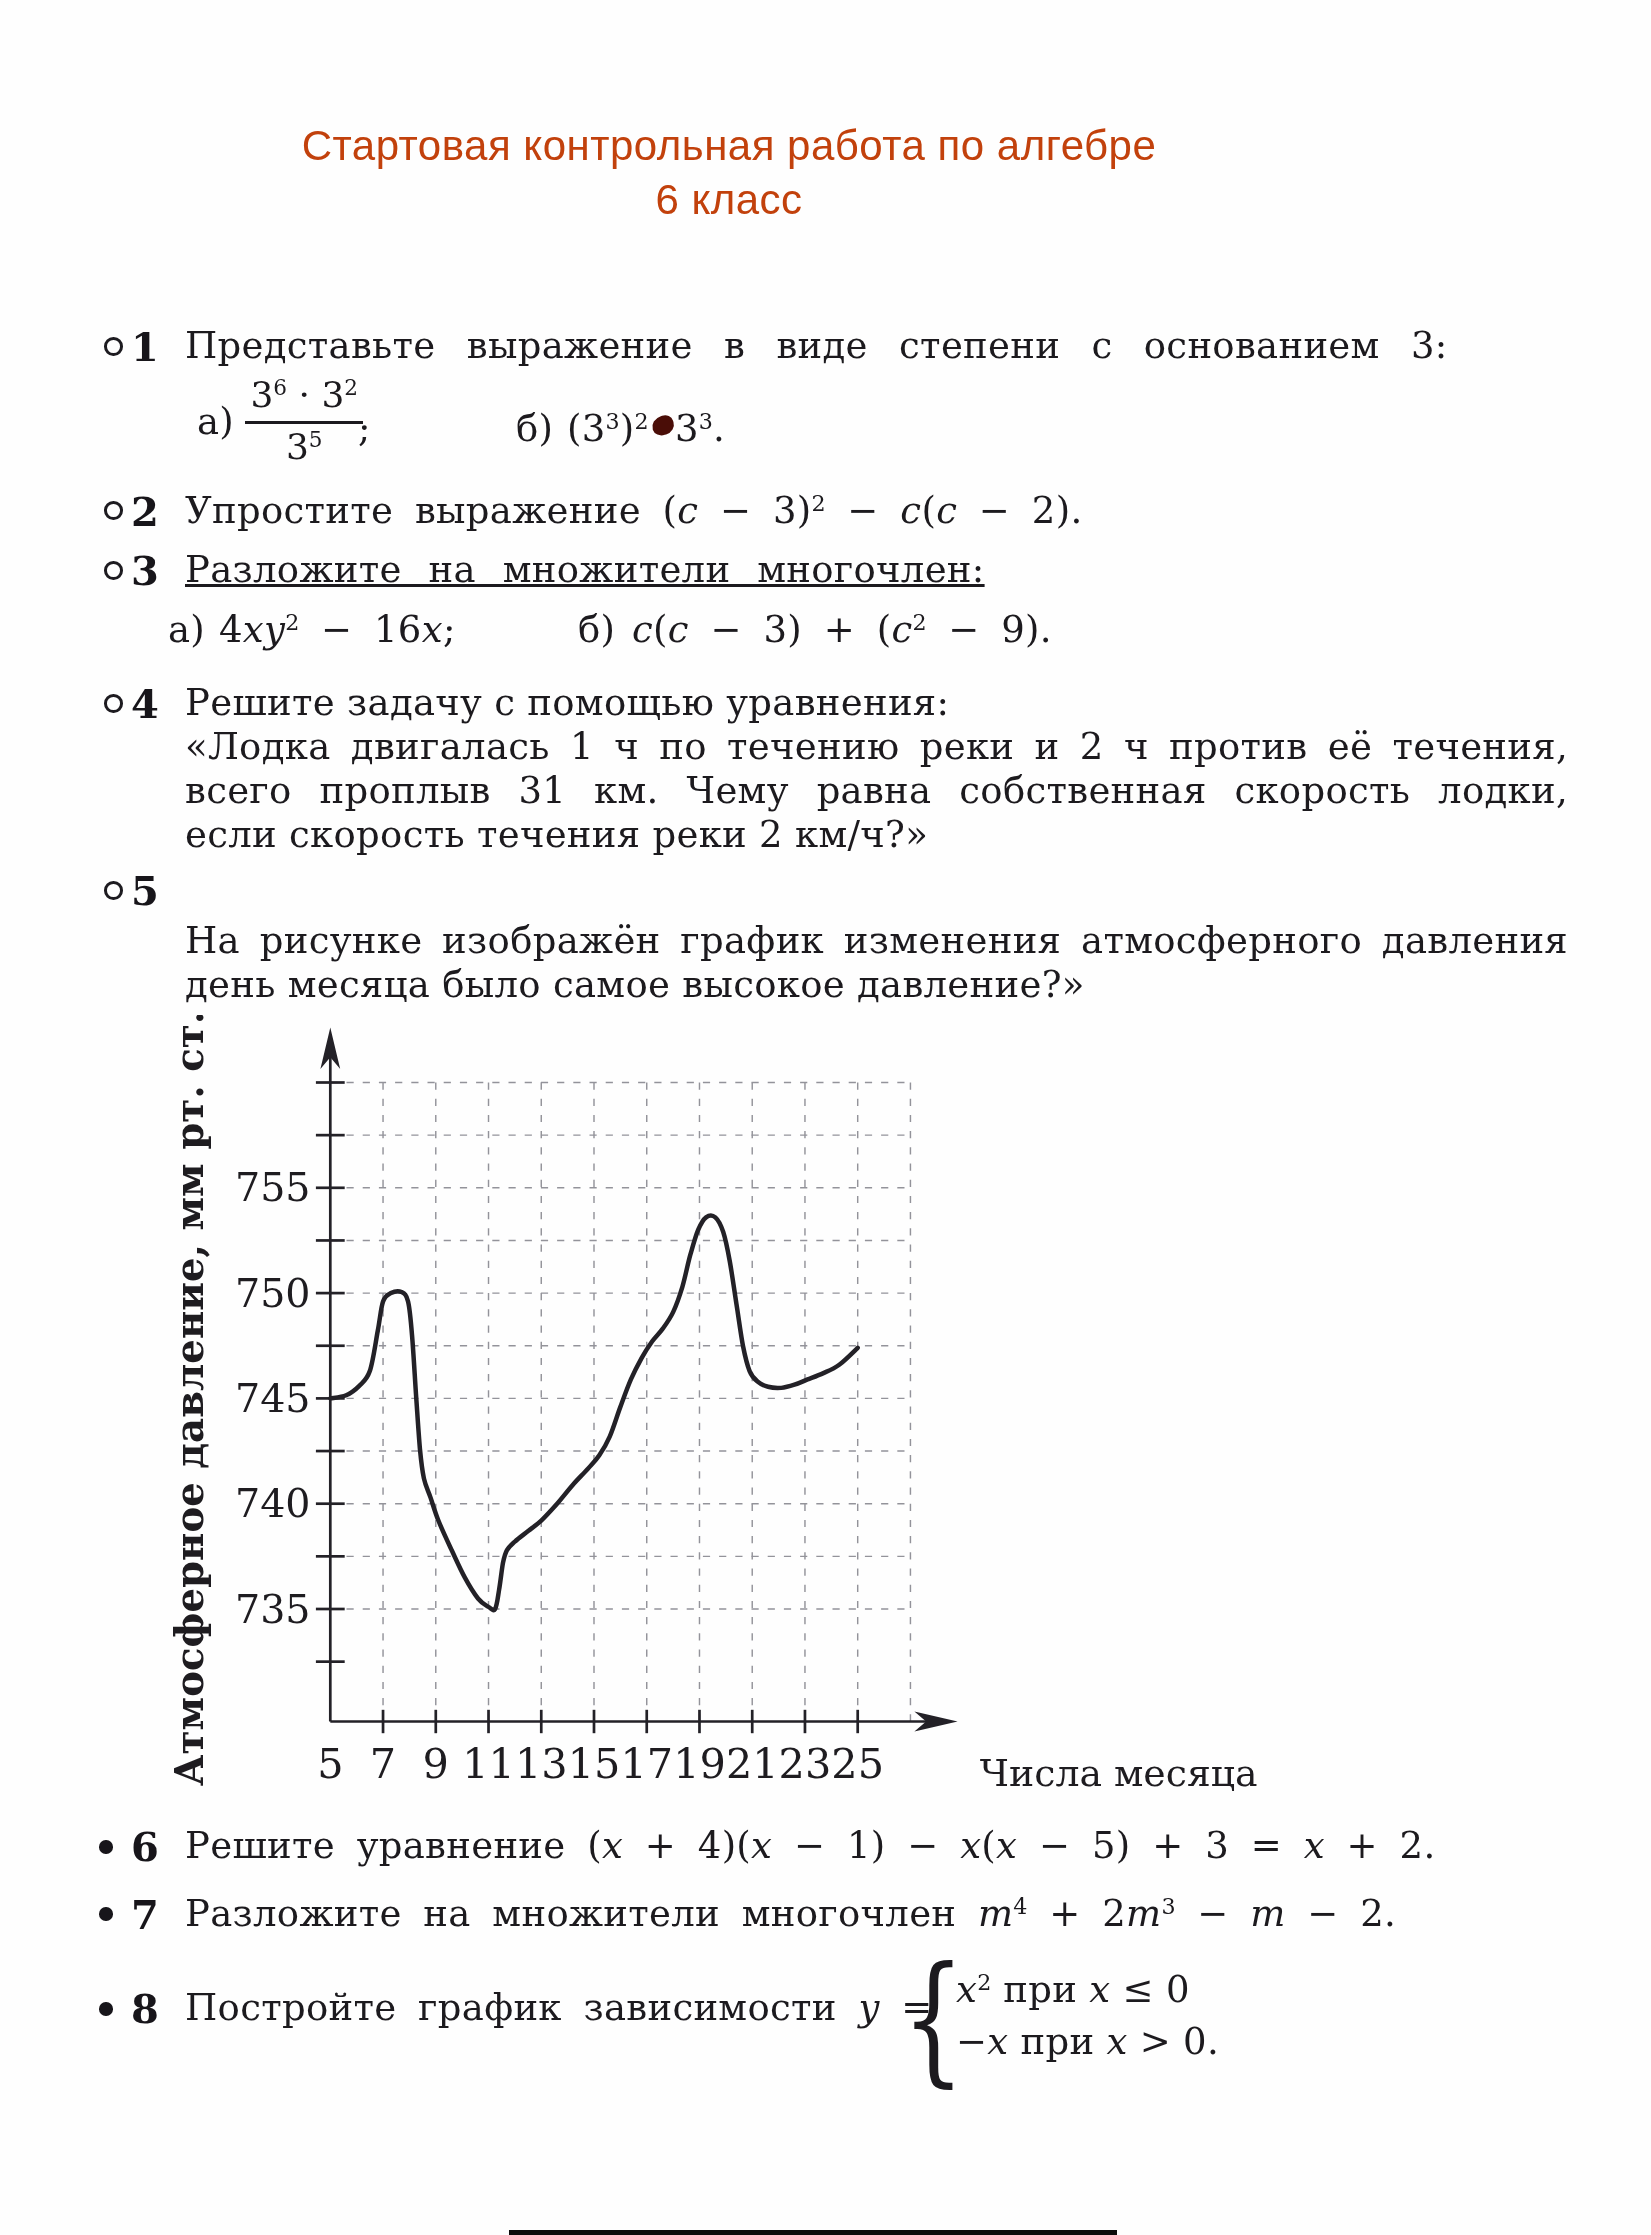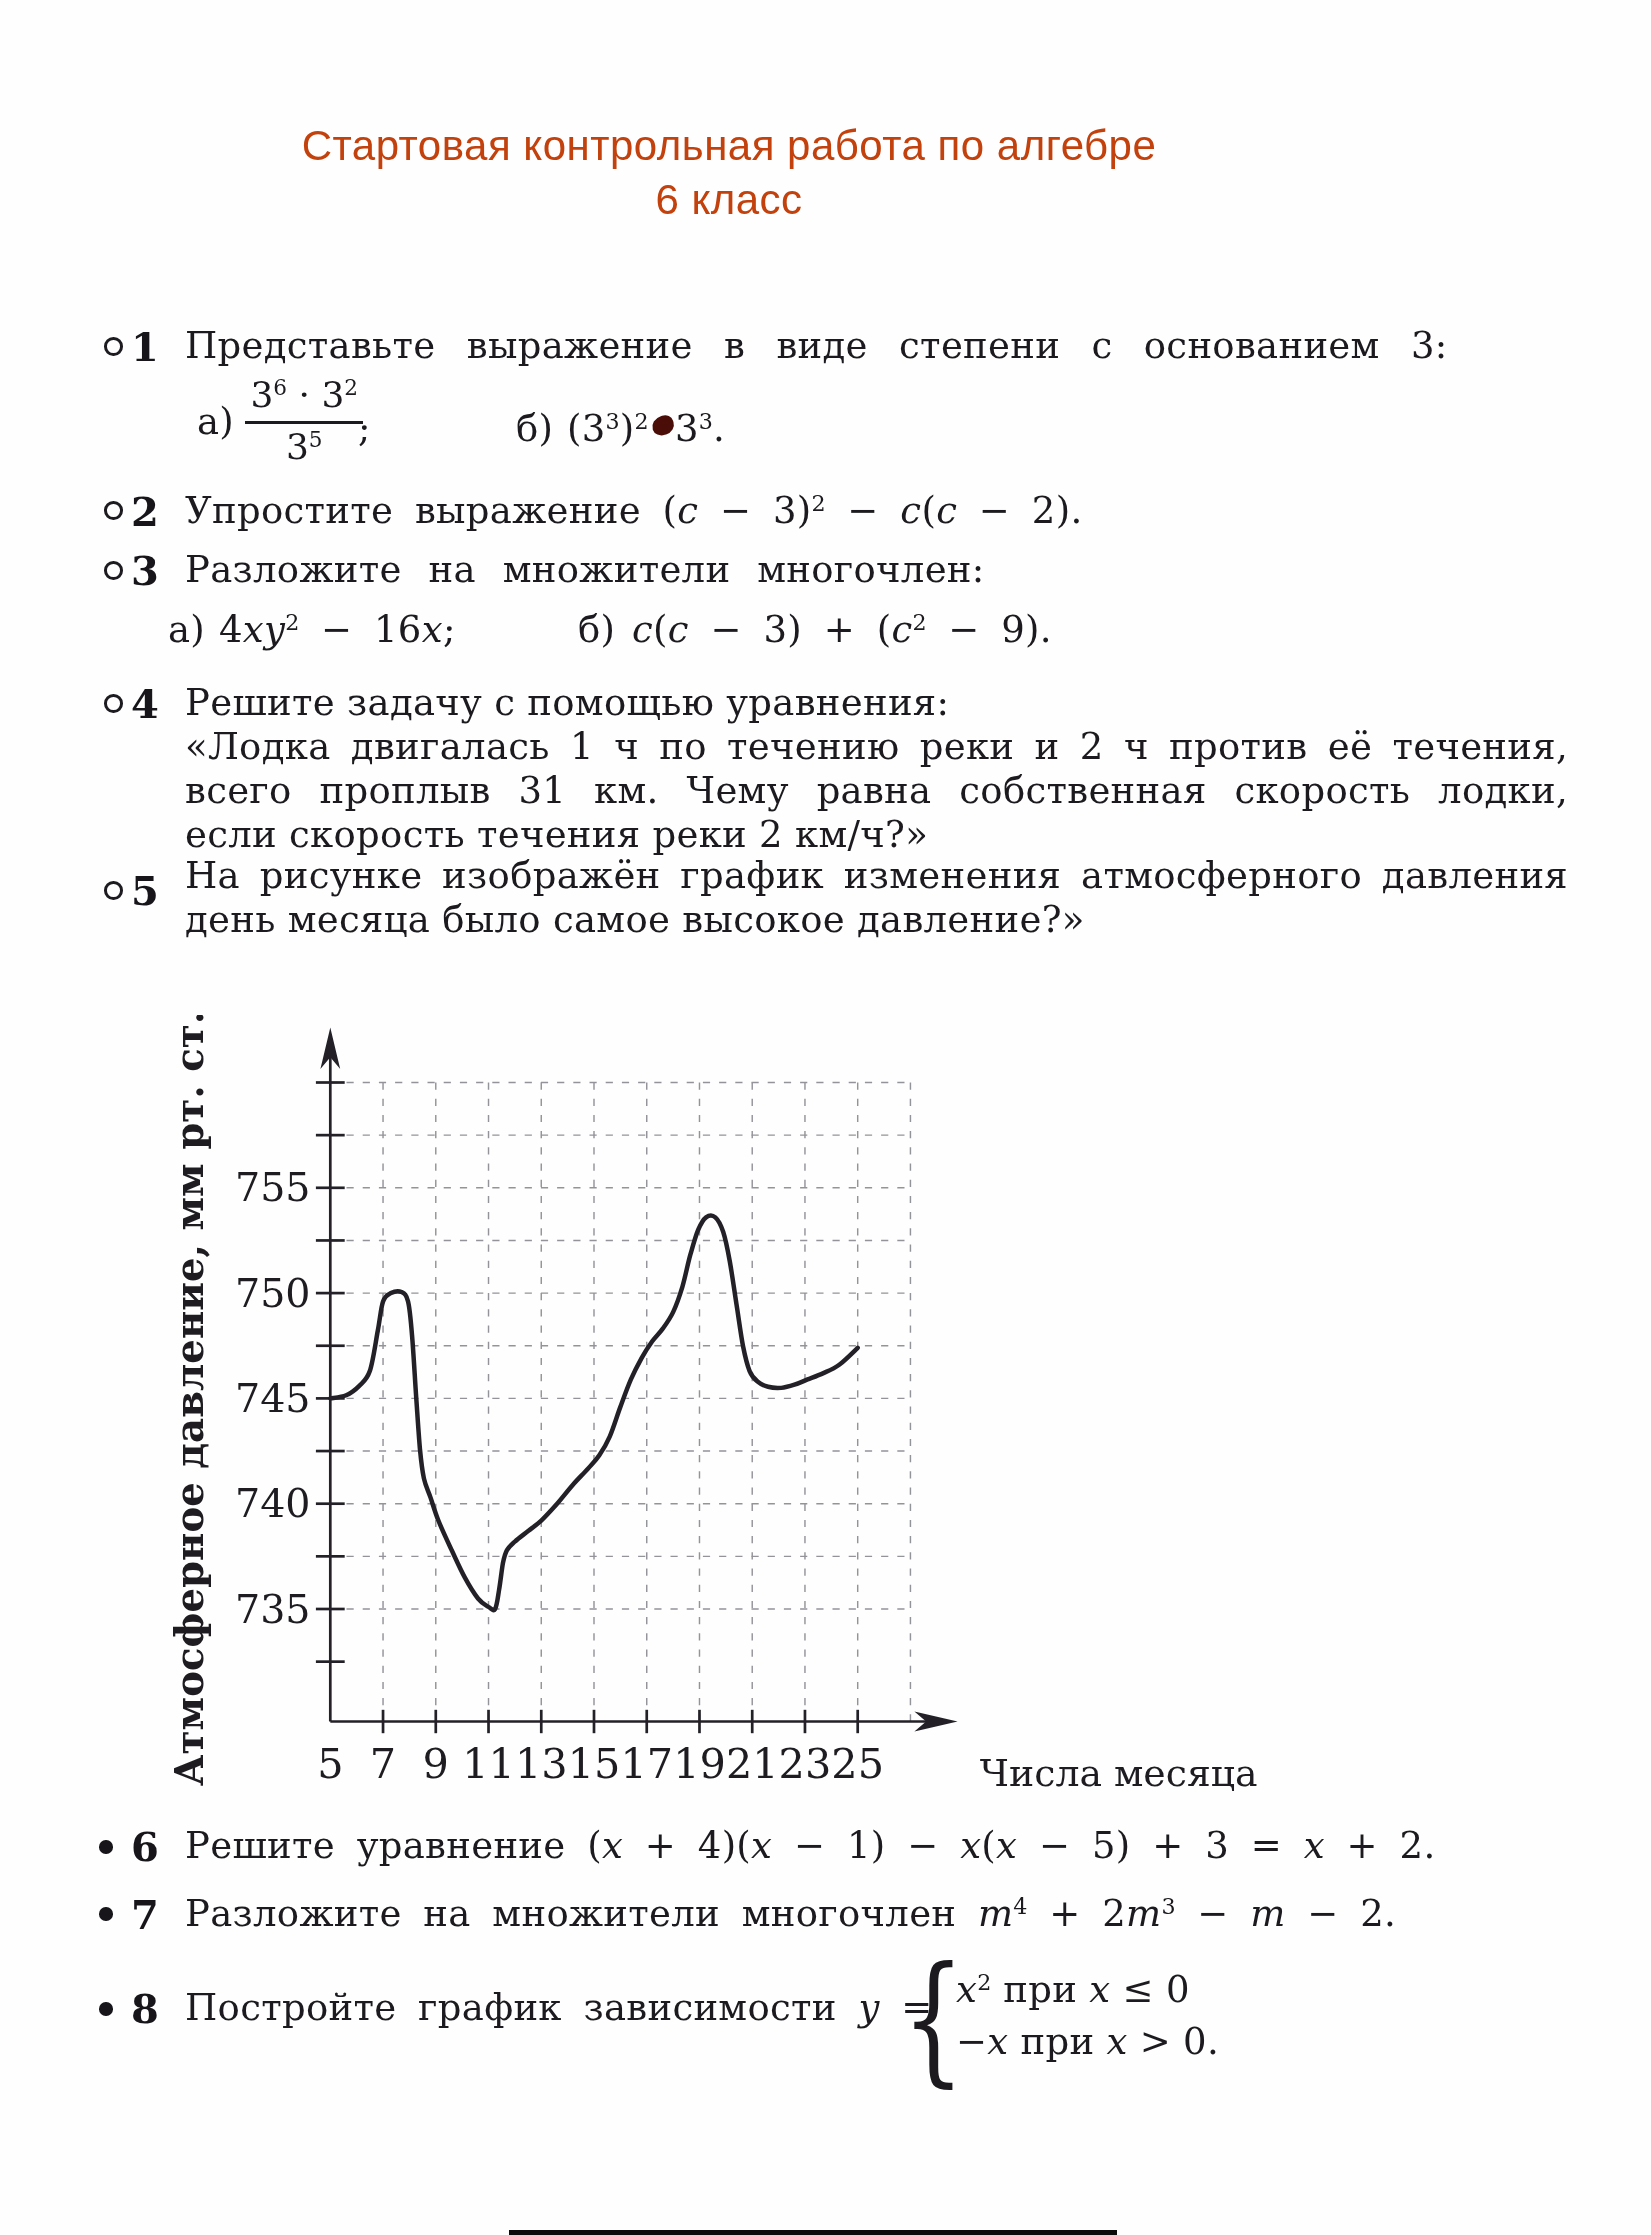--- a/index.html
+++ b/index.html
@@ -6,21 +6,21 @@
   .page{position:relative;width:1652px;height:2236px;background:#fefefe;margin:0 auto;overflow:hidden;
         font-family:"DejaVu Serif",serif;color:#1c1a1e;}
   .abs{position:absolute;}
   .title{font-family:"Liberation Sans",sans-serif;font-size:42px;color:#c2410c;
          width:1458px;text-align:center;letter-spacing:0.5px;}
   .line{font-size:37px;line-height:44px;letter-spacing:0.3px;white-space:nowrap;}
   .para{font-size:37px;letter-spacing:0.3px;width:1383px;}
   .para .pl{line-height:44px;}
   .jst{text-align:justify;text-align-last:justify;}
   .ws5{word-spacing:0.52em;}
-  .ws4{word-spacing:0.40em;}
+  .ws4{word-spacing:0.40em;text-decoration:underline;}
   .ws3{word-spacing:0.26em;}
   .num{font-weight:bold;font-size:40px;line-height:41px;color:#17151a;}
   .ring{width:12.6px;height:12.6px;border:3.6px solid #1d1b20;border-radius:50%;display:block;}
   .dot{width:13.5px;height:13.5px;background:#17151a;border-radius:50%;display:block;}
   .it{font-style:italic;}
   .sup{font-size:60%;position:relative;top:-0.55em;letter-spacing:0;}
   .frac{display:inline-block;text-align:center;vertical-align:middle;}
   .fnum,.fden{font-size:36px;line-height:41px;padding:0 5.4px;}
   .fbar{height:2.7px;background:#1c1a1e;margin:0.9px 0 2.7px 0;}
   .blot{width:21.6px;height:19px;background:#4a0d07;border-radius:60% 45% 55% 50%;
@@ -69,21 +69,21 @@
   <span class="abs num" style="left:131px;top:683px;">4</span>
   <div class="abs para" style="left:185px;top:681px;">
     <div class="pl">Решите задачу с помощью уравнения:</div>
     <div class="pl jst">«Лодка двигалась 1 ч по течению реки и 2 ч против её течения,</div>
     <div class="pl jst">всего проплыв 31 км. Чему равна собственная скорость лодки,</div>
     <div class="pl">если скорость течения реки 2 км/ч?»</div>
   </div>
 
   <span class="abs ring" style="left:104px;top:881px;"></span>
   <span class="abs num" style="left:131px;top:870px;">5</span>
-  <div class="abs para" style="left:185px;top:854px;">
+  <div class="abs para" style="left:185px;top:919px;">
     <div class="pl jst">На рисунке изображён график изменения атмосферного давления</div>
     <div class="pl">день месяца было самое высокое давление?»</div>
   </div>
 
   <div class="abs" style="left:162px;top:1015px;width:1134px;height:792px;" id="chart"><svg width="1134" height="792" viewBox="0 0 1260 880">
         <g stroke="#93939a" stroke-width="1.6" stroke-dasharray="8 10">
           <line x1="245.6" y1="75" x2="245.6" y2="785"></line>
           <line x1="304.2" y1="75" x2="304.2" y2="785"></line>
           <line x1="362.8" y1="75" x2="362.8" y2="785"></line>
           <line x1="421.4" y1="75" x2="421.4" y2="785"></line>

